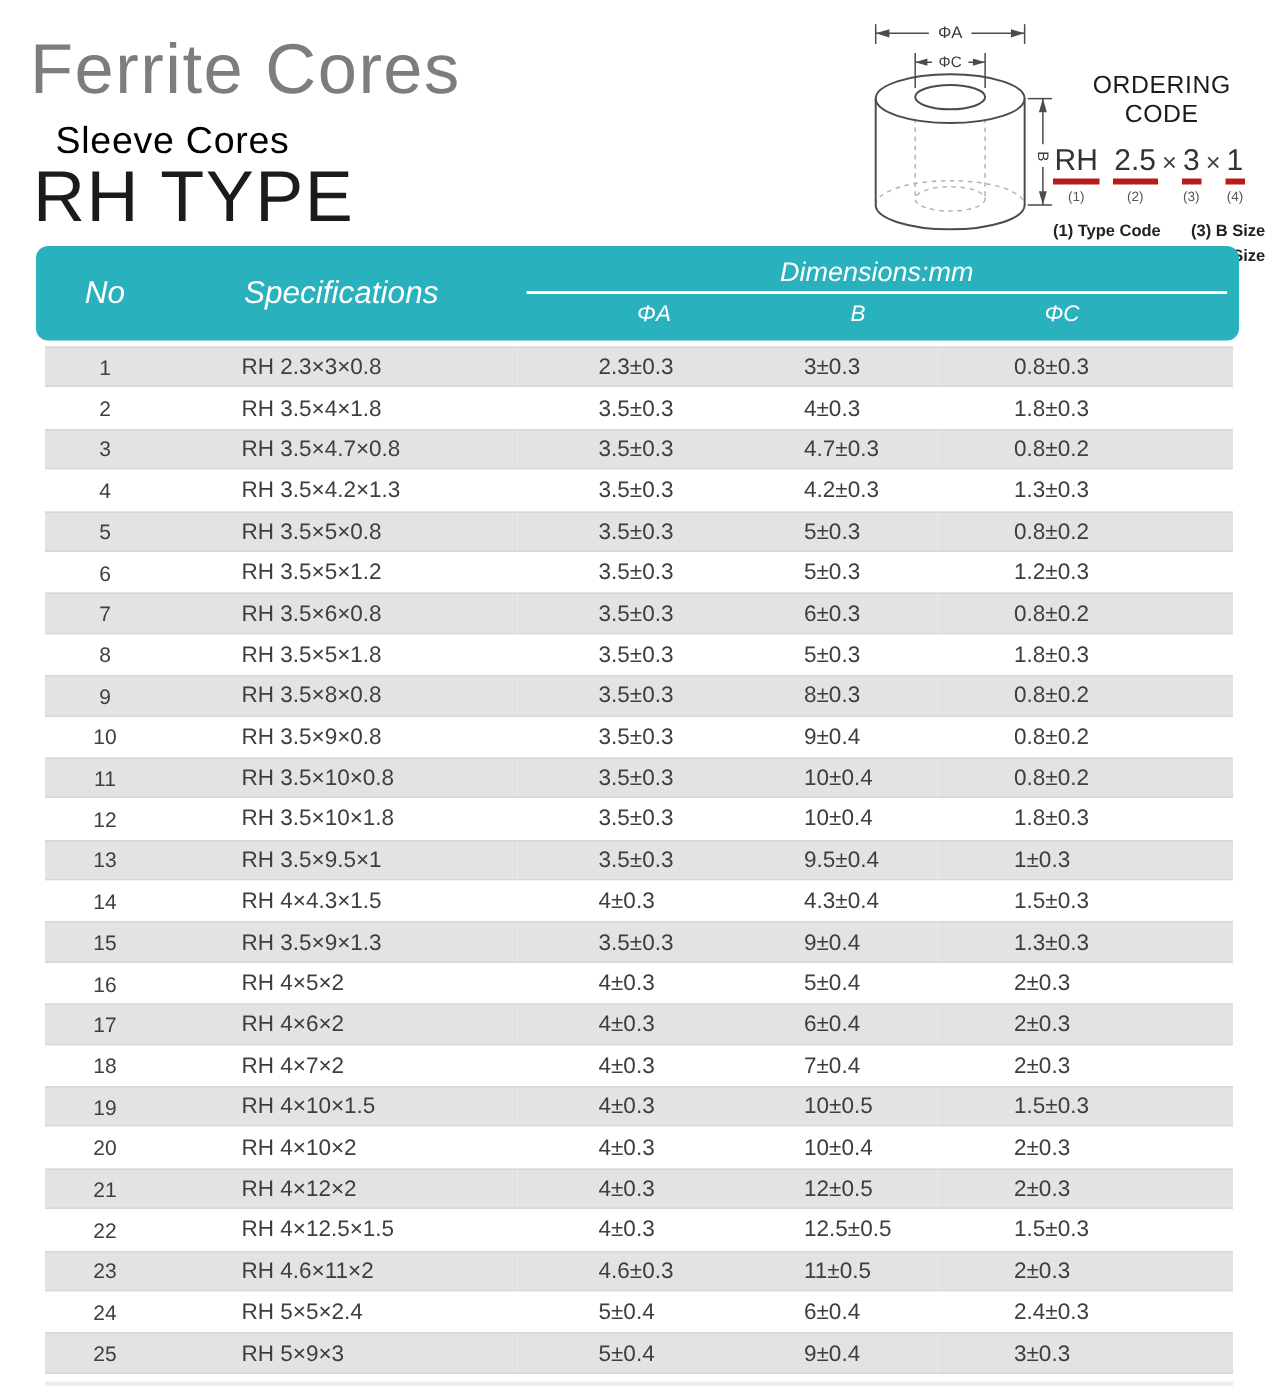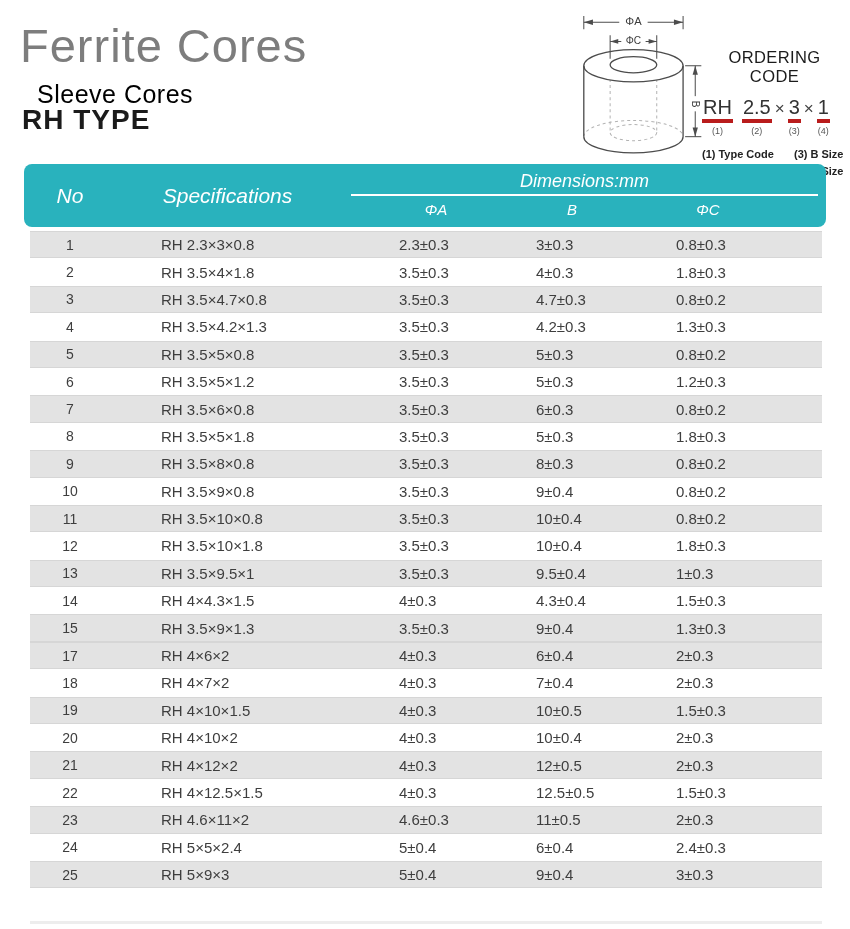--- a/index.html
+++ b/index.html
@@ -3,21 +3,21 @@
 <meta charset="utf-8">
 <style>
   html,body{margin:0;padding:0;background:#ffffff;}
   *{box-sizing:border-box;}
   body{font-family:"Liberation Sans","DejaVu Sans",sans-serif;}
   .page{position:relative;width:850px;height:929px;background:#ffffff;overflow:hidden;}
 
   
   .page-title{position:absolute;left:20px;top:18px;font-size:47px;color:#7d7d7d;letter-spacing:1px;}
   .page-subtitle{position:absolute;left:37px;top:80px;font-size:25px;color:#000000;letter-spacing:.5px;}
-  .page-type{position:absolute;left:22px;top:104px;font-size:28px;color:#1b1b1b;letter-spacing:1px;font-weight:bold;}
+  .page-type{position:absolute;left:22px;top:104px;font-size:48px;color:#1b1b1b;letter-spacing:1px;}
 
   
   .diagram{position:absolute;left:568px;top:8px;width:140px;height:154px;}
 
   
   .ordering{position:absolute;left:702px;top:48px;width:145px;color:#1b1b1b;text-align:center;}
   .ordering-heading{font-size:16.5px;letter-spacing:.4px;color:#1b1b1b;}
   .code-row{margin-top:10px;display:flex;align-items:flex-start;}
   .code-part{display:inline-flex;flex-direction:column;align-items:center;}
   .code-value{font-size:20px;color:#333;border-bottom:4px solid #b91c1c;padding:0 1px 1px 1px;line-height:22px;}
@@ -275,20 +275,27 @@
           <td class="col-b">4.3±0.4</td>
           <td class="col-c">1.5±0.3</td>
         </tr>
         <tr class="odd">
           <td class="col-no">15</td>
           <td class="col-spec">RH 3.5×9×1.3</td>
           <td class="col-a">3.5±0.3</td>
           <td class="col-b">9±0.4</td>
           <td class="col-c">1.3±0.3</td>
         </tr>
+        <tr class="even">
+          <td class="col-no">16</td>
+          <td class="col-spec">RH 4×5×2</td>
+          <td class="col-a">4±0.3</td>
+          <td class="col-b">5±0.4</td>
+          <td class="col-c">2±0.3</td>
+        </tr>
         <tr class="odd">
           <td class="col-no">17</td>
           <td class="col-spec">RH 4×6×2</td>
           <td class="col-a">4±0.3</td>
           <td class="col-b">6±0.4</td>
           <td class="col-c">2±0.3</td>
         </tr>
         <tr class="even">
           <td class="col-no">18</td>
           <td class="col-spec">RH 4×7×2</td>

